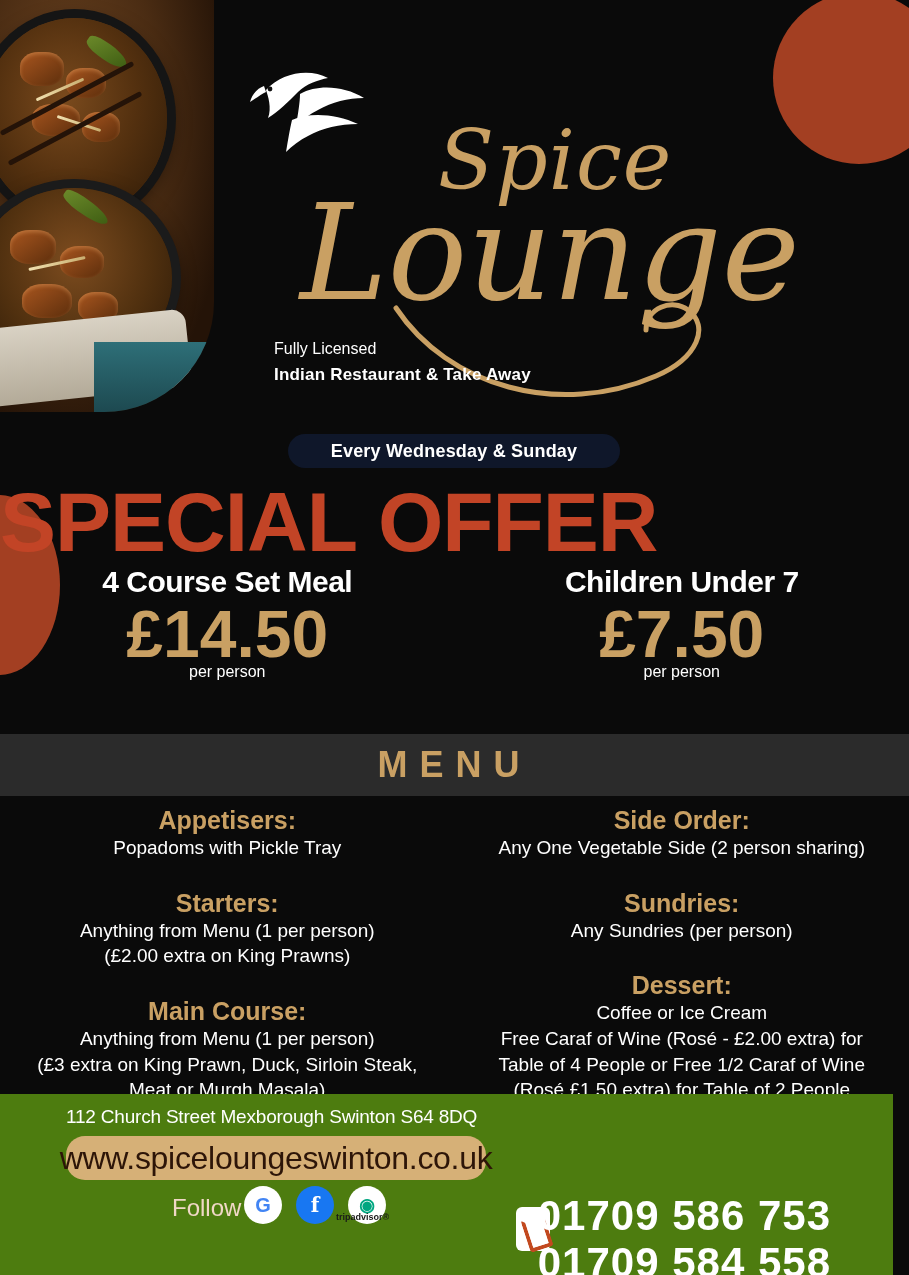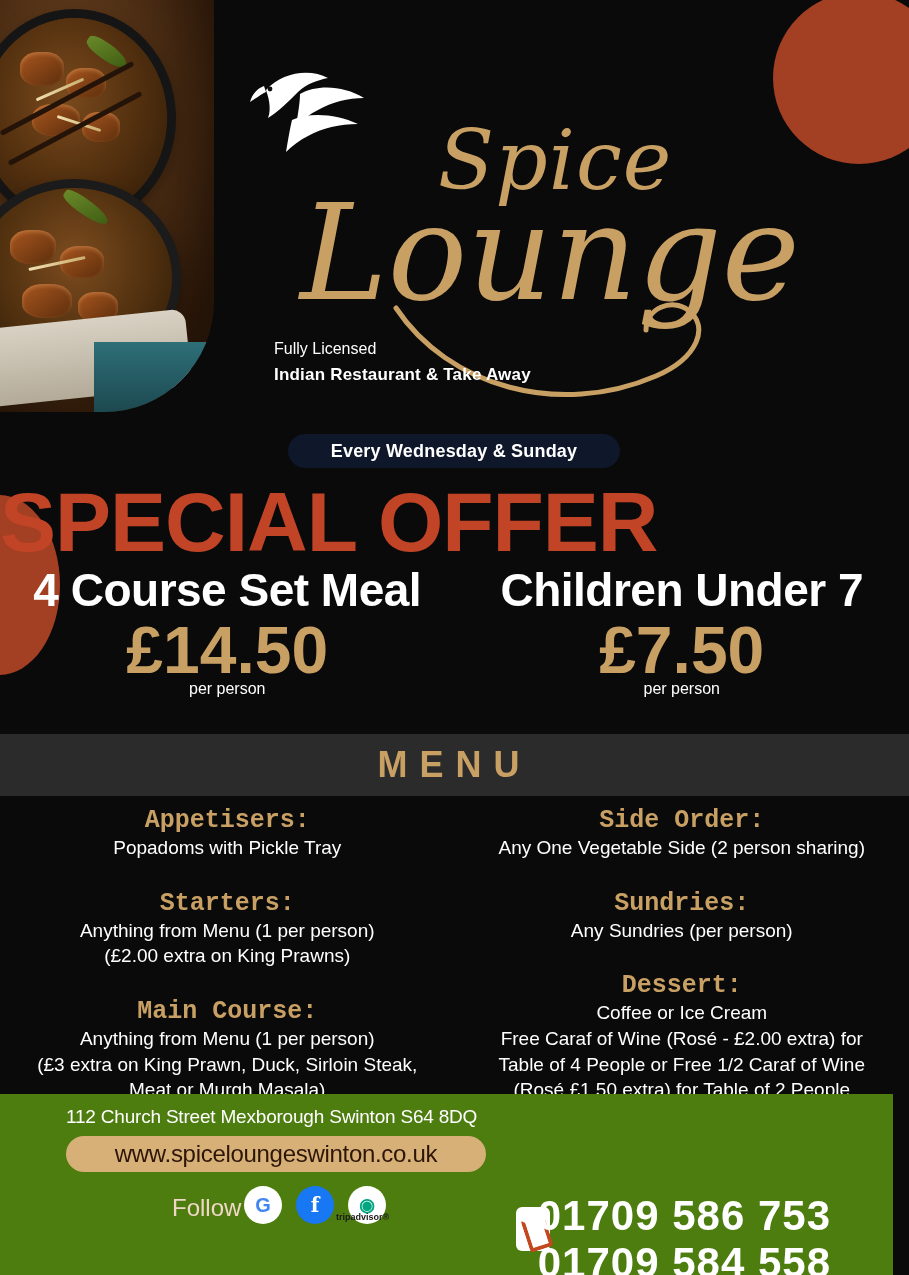--- a/index.html
+++ b/index.html
@@ -198,21 +198,21 @@
     left: 0; right: 0;
     top: 566px;
     display: flex;
   }
   .offer-col {
     flex: 1;
     text-align: center;
     color: #fff;
   }
   .offer-title {
-    font-size: 46px;
+    font-size: 30px;
     font-weight: bold;
     letter-spacing: -.5px;
     line-height: 1.05;
   }
   .offer-price {
     font-size: 66px;
     font-weight: bold;
     color: #c9a063;
     line-height: 1.05;
     margin-top: 2px;
@@ -253,21 +253,20 @@
   .menu-col {
     flex: 1;
     text-align: center;
     padding: 0 16px;
   }
   .m-head {
     color: #c9a063;
     font-size: 25px;
     font-weight: bold;
     margin-top: 6px;
-    font-family: Liberation Mono, monospace;
   }
   .m-line {
     font-size: 19px;
     line-height: 1.35;
     color: #fff;
   }
   .m-gap { height: 22px; }
 
   
   .footer {
@@ -283,28 +282,28 @@
     top: 12px;
     color: #fff;
     font-size: 19px;
     letter-spacing: -.2px;
   }
   .web-pill {
     position: absolute;
     left: 66px;
     top: 42px;
     width: 420px;
-    height: 36px;
+    height: 44px;
     border-radius: 19px;
     background: #d6b077;
     display: flex;
     align-items: center;
     justify-content: center;
     color: #2d1508;
-    font-size: 24px;
+    font-size: 32px;
     letter-spacing: -.3px;
   }
   .follow {
     position: absolute;
     left: 148px;
     top: 100px;
     color: #f0d8c6;
     font-size: 24px;
     margin-left: 24px;
   }

